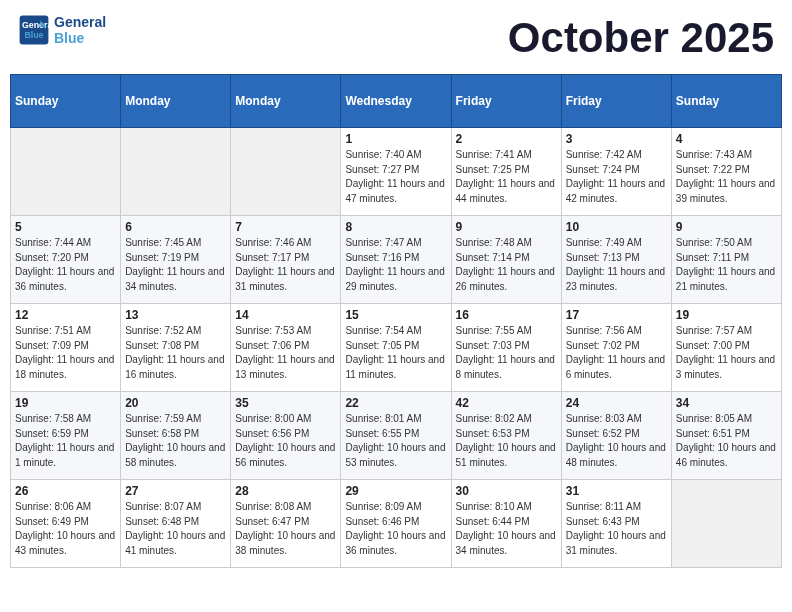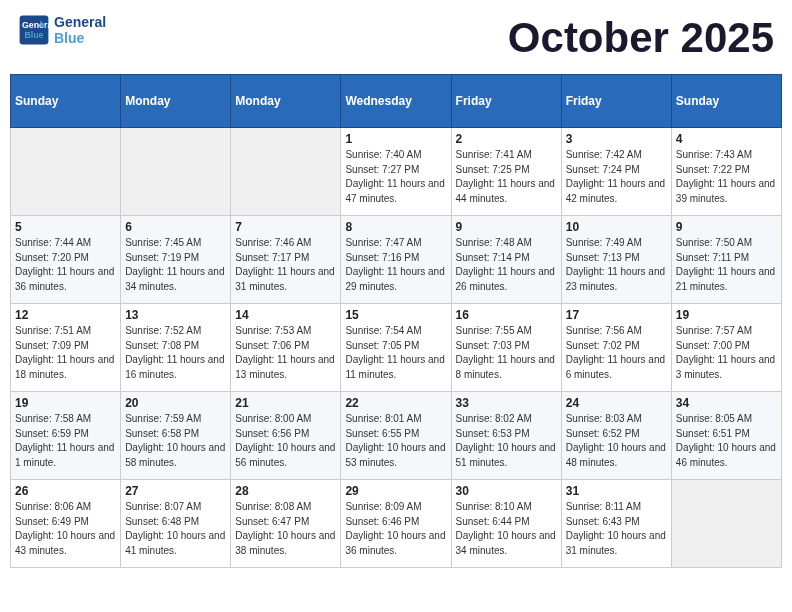--- a/index.html
+++ b/index.html
@@ -196,29 +196,29 @@
       <tr>
         <td>
           <div class="day-number">19</div>
           <div class="day-info">Sunrise: 7:58 AM<br>Sunset: 6:59 PM<br>Daylight: 11 hours and 1 minute.</div>
         </td>
         <td>
           <div class="day-number">20</div>
           <div class="day-info">Sunrise: 7:59 AM<br>Sunset: 6:58 PM<br>Daylight: 10 hours and 58 minutes.</div>
         </td>
         <td>
-          <div class="day-number">21</div>
+          <div class="day-number">35</div>
           <div class="day-info">Sunrise: 8:00 AM<br>Sunset: 6:56 PM<br>Daylight: 10 hours and 56 minutes.</div>
         </td>
         <td>
           <div class="day-number">22</div>
           <div class="day-info">Sunrise: 8:01 AM<br>Sunset: 6:55 PM<br>Daylight: 10 hours and 53 minutes.</div>
         </td>
         <td>
-          <div class="day-number">33</div>
+          <div class="day-number">42</div>
           <div class="day-info">Sunrise: 8:02 AM<br>Sunset: 6:53 PM<br>Daylight: 10 hours and 51 minutes.</div>
         </td>
         <td>
           <div class="day-number">24</div>
           <div class="day-info">Sunrise: 8:03 AM<br>Sunset: 6:52 PM<br>Daylight: 10 hours and 48 minutes.</div>
         </td>
         <td>
           <div class="day-number">34</div>
           <div class="day-info">Sunrise: 8:05 AM<br>Sunset: 6:51 PM<br>Daylight: 10 hours and 46 minutes.</div>
         </td>

